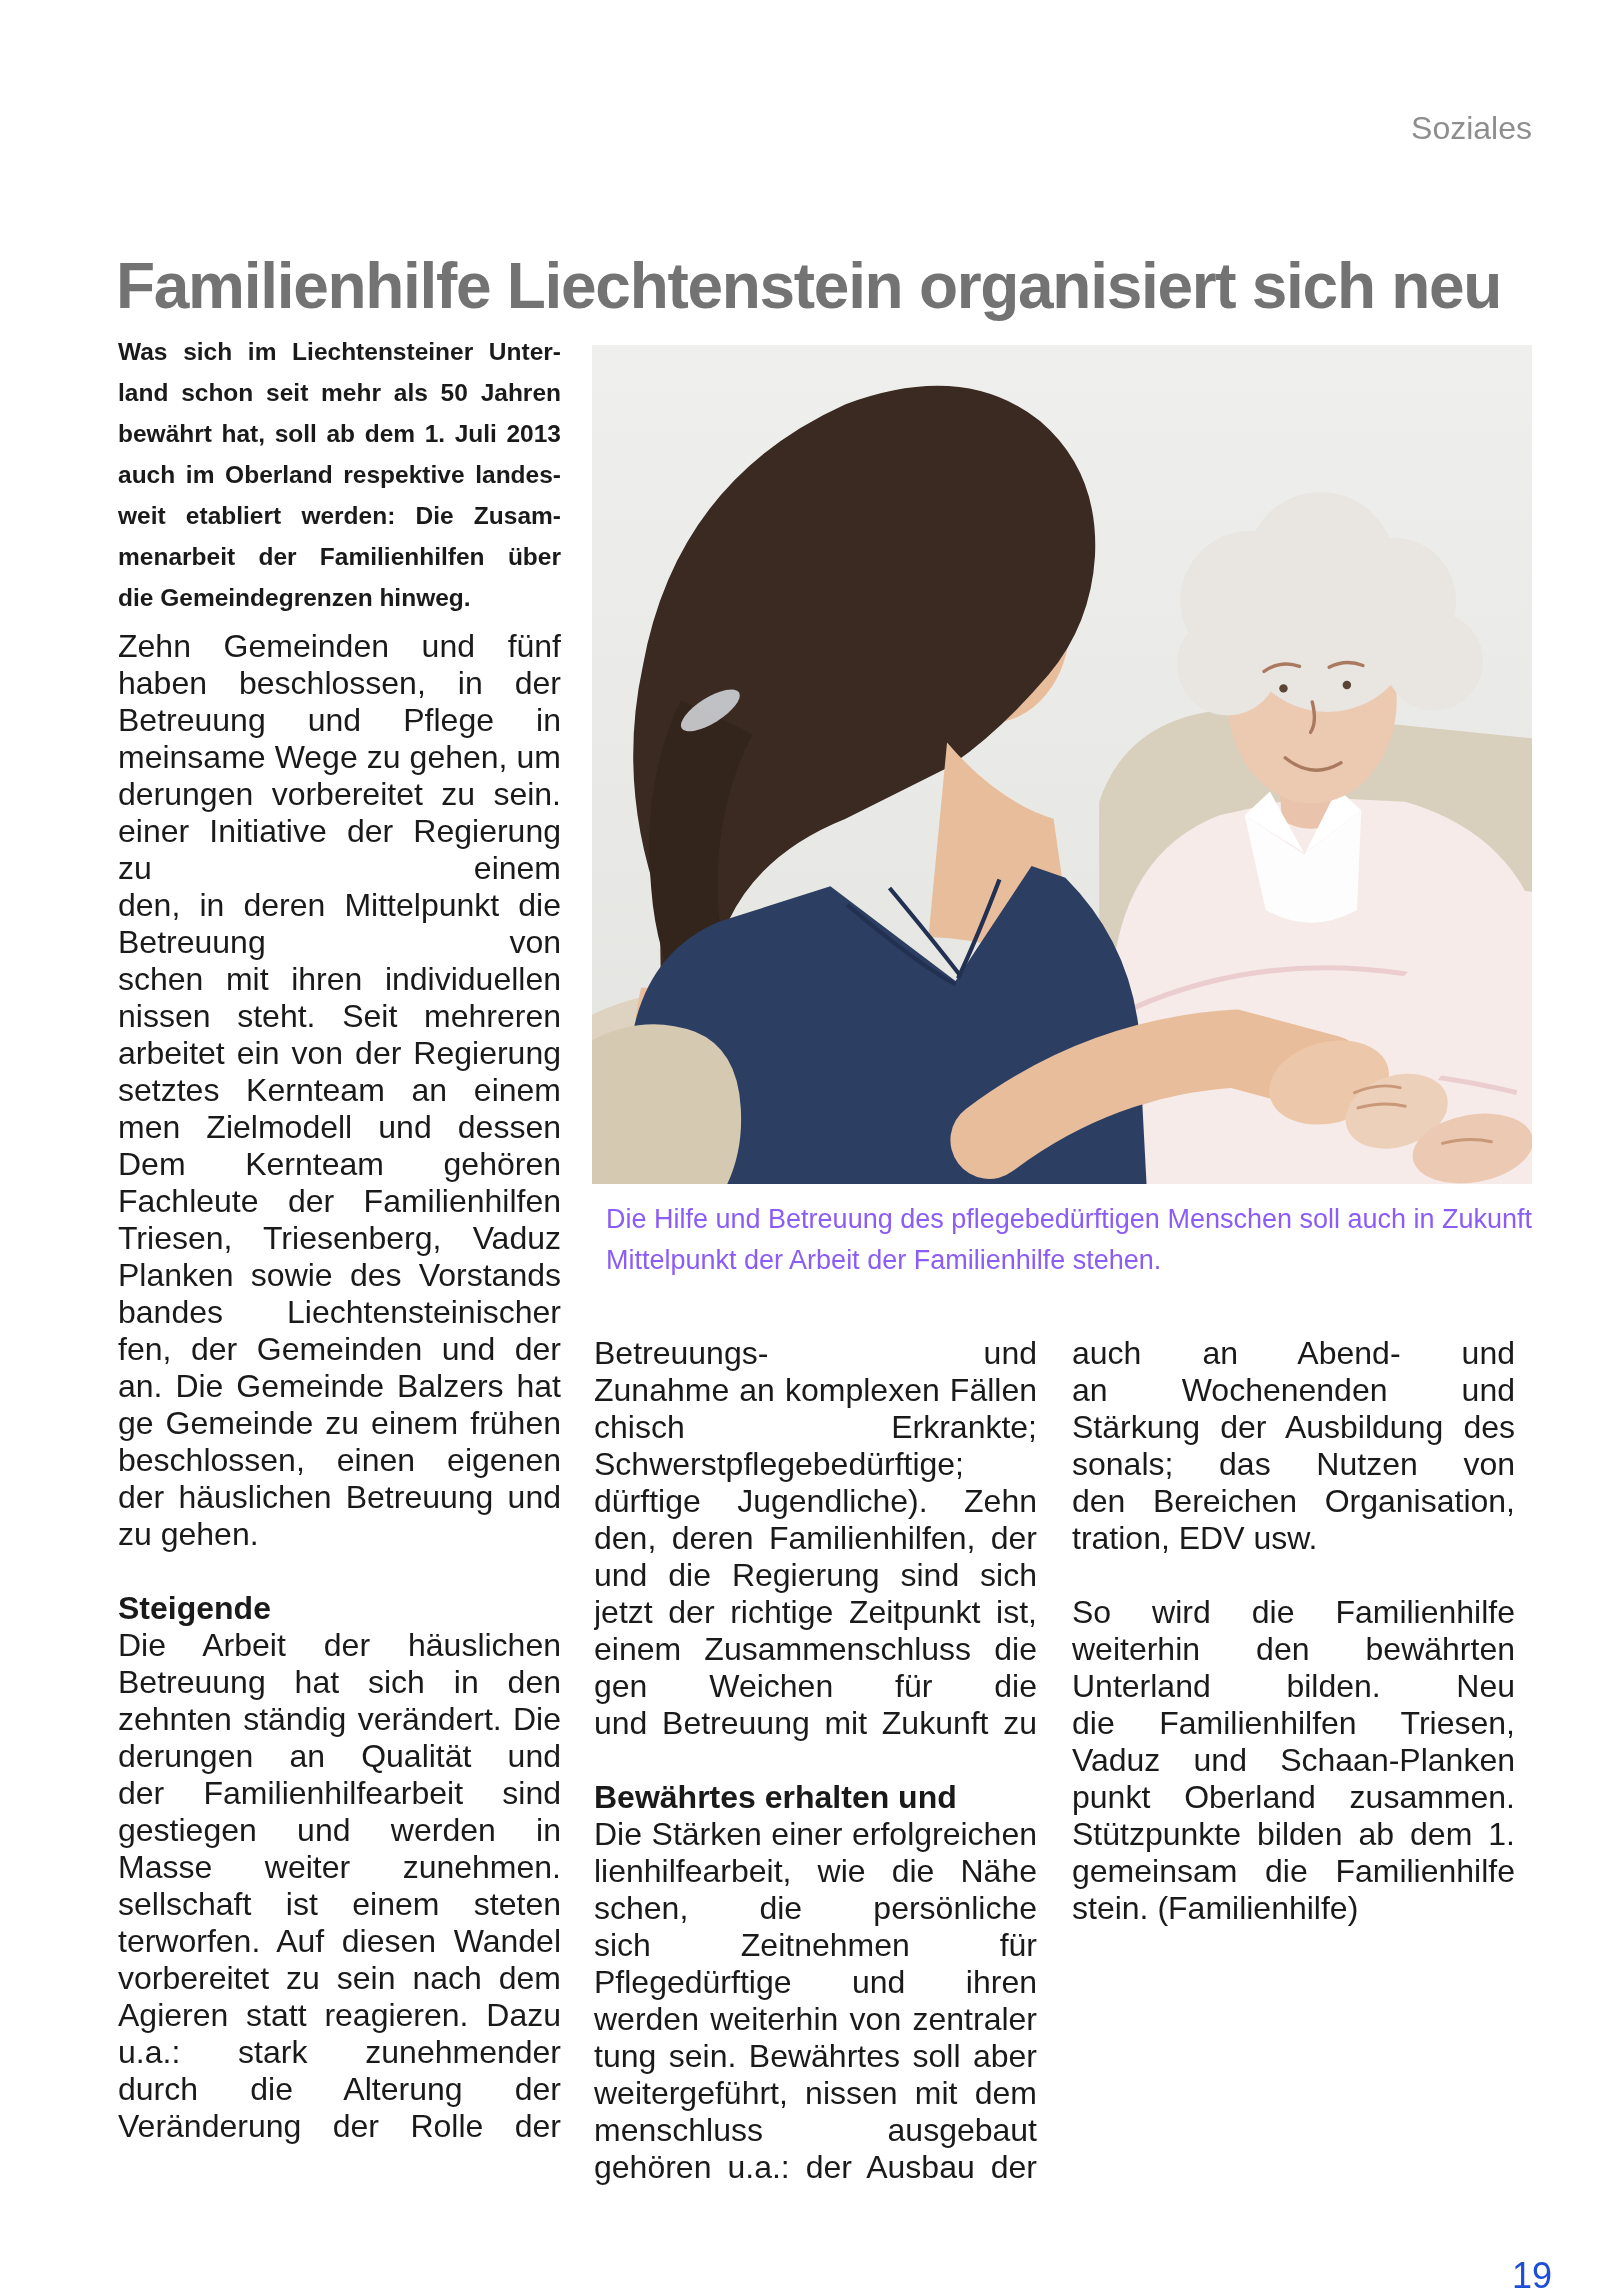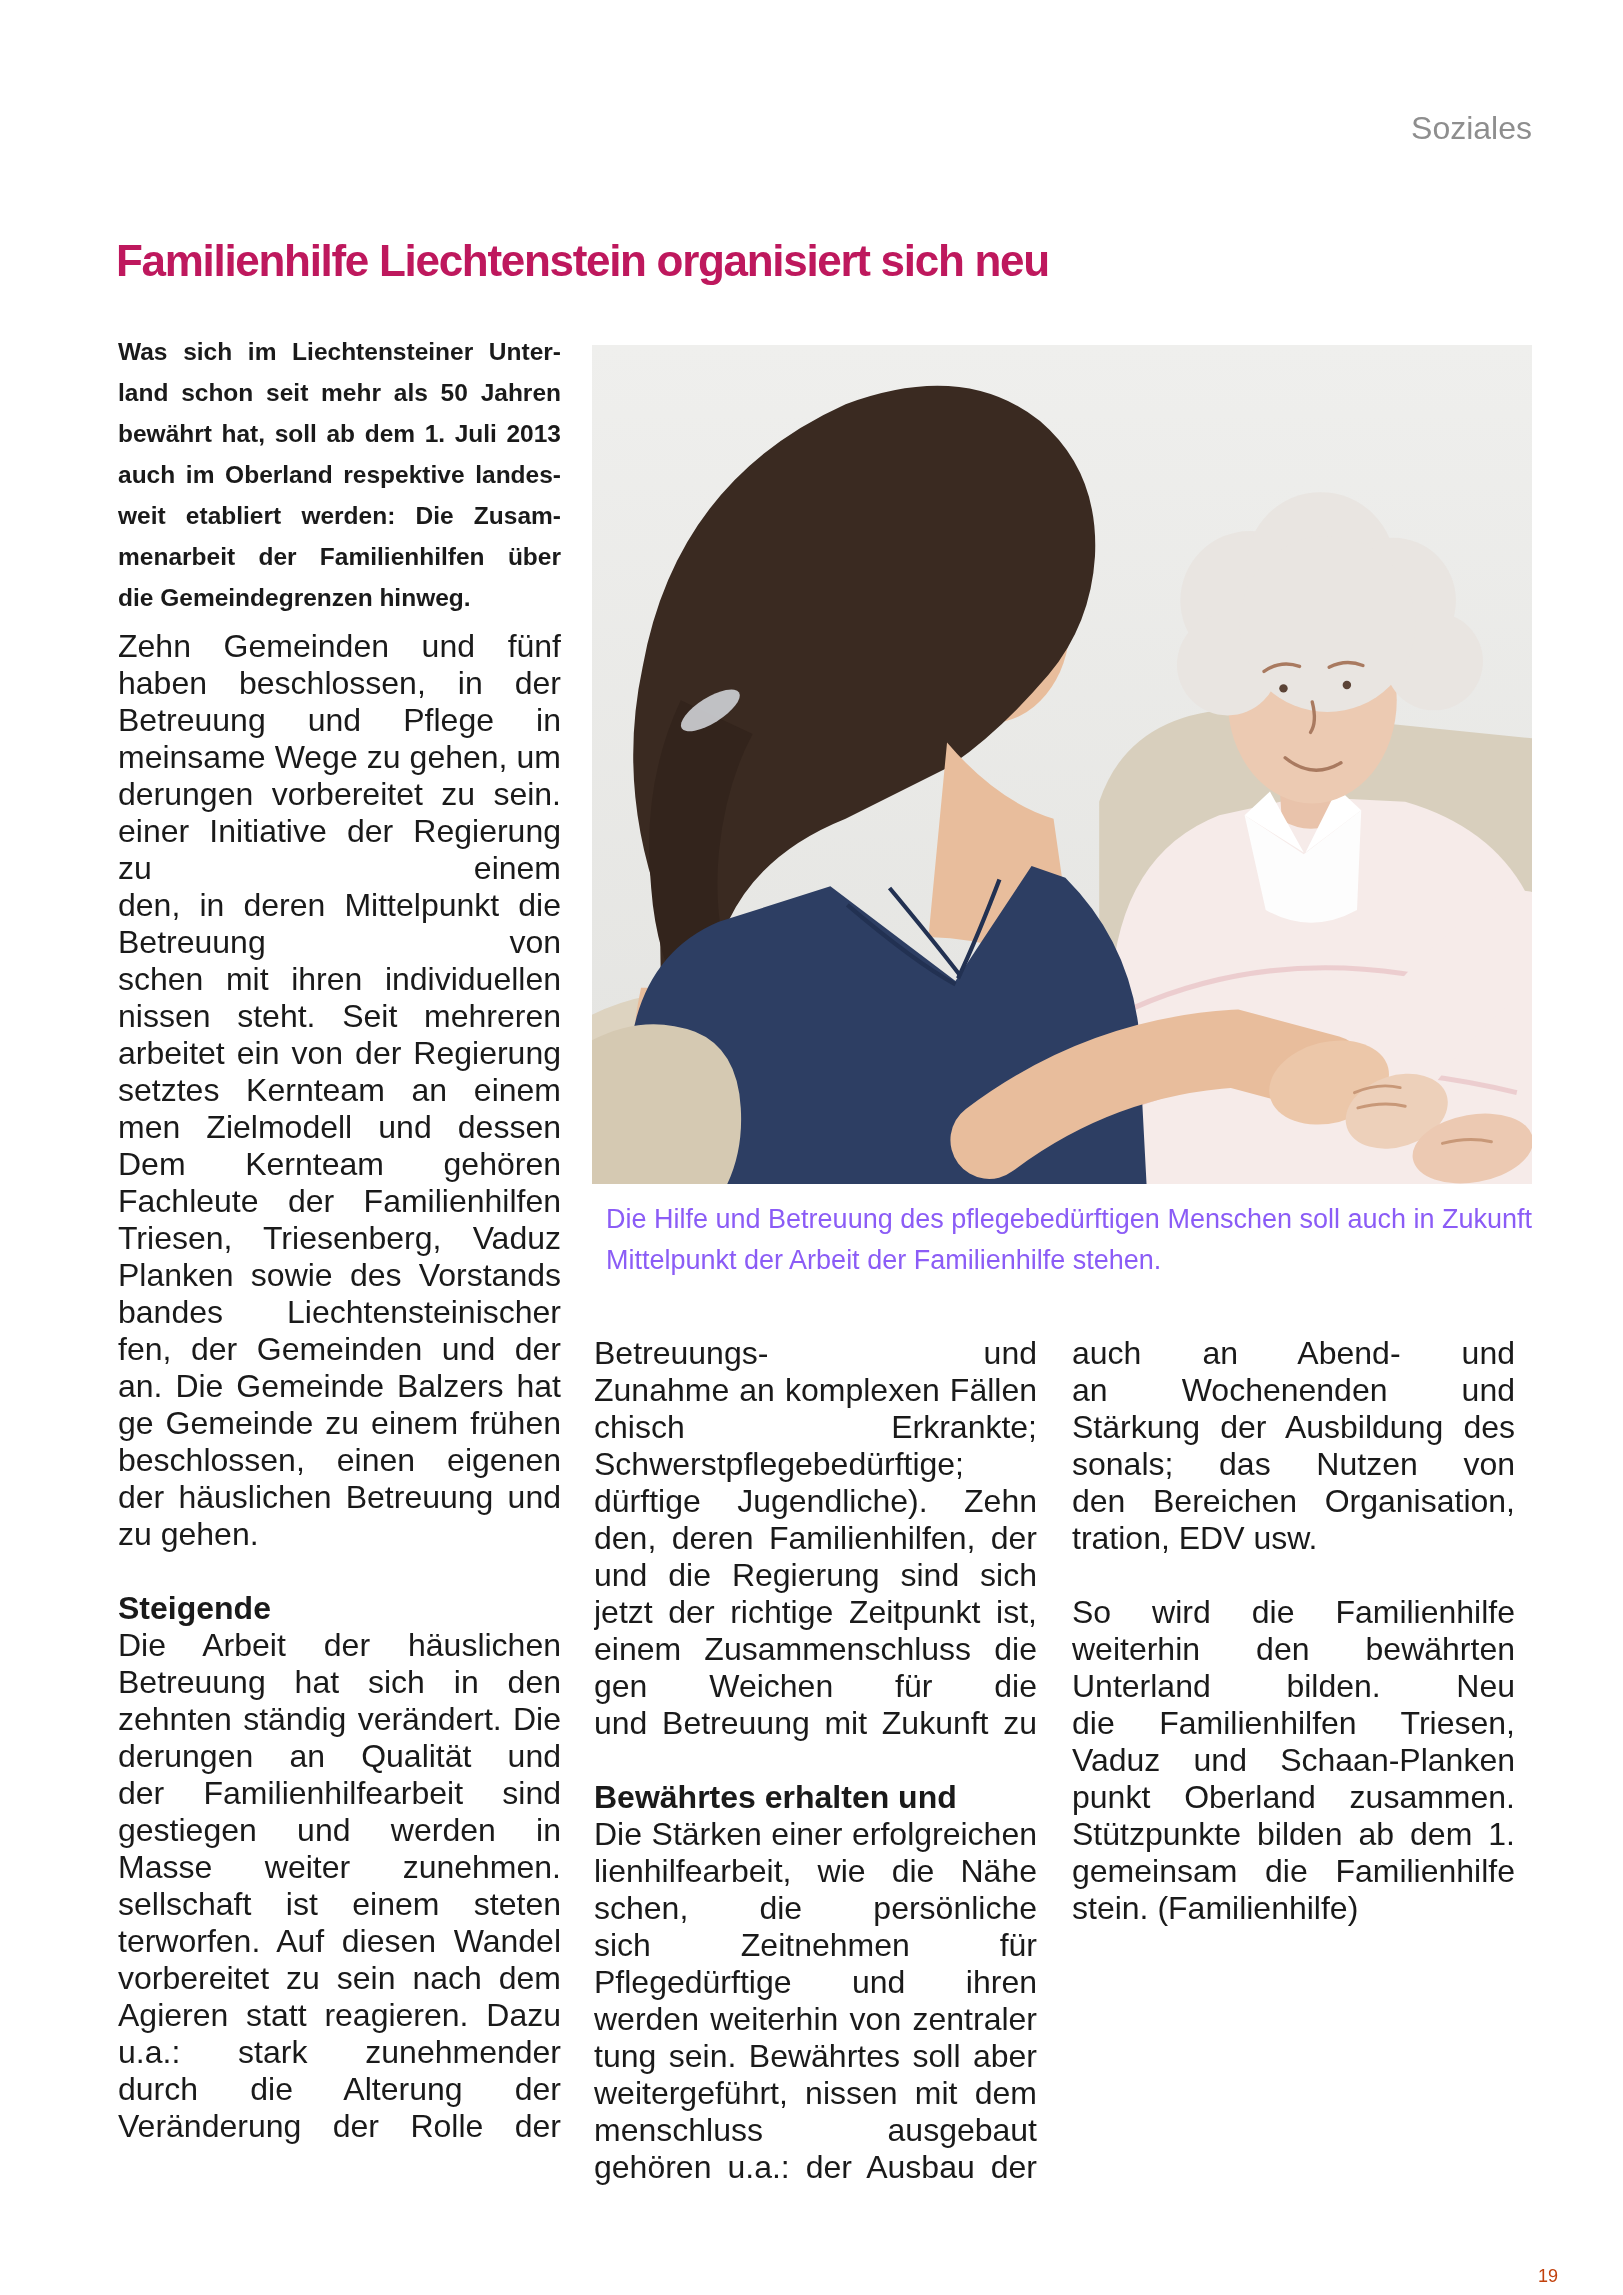--- a/index.html
+++ b/index.html
@@ -1,39 +1,39 @@
 <!DOCTYPE html>
 <html lang="de" style="font-size:13.5px"><head>
 <meta charset="utf-8">
 <style>
   html,body{margin:0;padding:0;background:#ffffff;}
   .page{
     position:relative;width:1623px;height:2295px;background:#ffffff;
     font-family:"Liberation Sans",sans-serif;color:#1a1a1a;overflow:hidden;margin-top:39px;
   }
   .kicker{position:absolute;top:71px;right:91px;font-size:32px;line-height:37px;color:#8e8e8e;}
-  .headline{position:absolute;left:116px;top:156px;font-size:44px;line-height:73px;
-    letter-spacing:-1.3px;white-space:nowrap;color:#be185d;}
+  .headline{position:absolute;left:116px;top:168px;font-size:64px;line-height:73px;
+    letter-spacing:-1.3px;white-space:nowrap;color:#737373;}
   .intro{position:absolute;left:118px;top:292px;width:443px;font-size:24.5px;font-weight:bold;}
   .intro .line{height:41px;line-height:41px;overflow:hidden;}
   .textcol{position:absolute;width:443px;font-size:32px;}
   .textcol .line{height:37px;line-height:37px;overflow:hidden;}
   .line.j{text-align:justify;text-align-last:justify;}
   .para{margin-top:37px;}
   .para.tight{margin-top:0;}
   .subhead{margin-top:37px;height:37px;line-height:37px;font-weight:bold;overflow:hidden;}
   .textcol > .para:first-child,.textcol > .subhead:first-child,.intro .para:first-child{margin-top:0;}
   #col1{left:118px;top:589px;}
   #col2{left:594px;top:1296px;}
   #col3{left:1072px;top:1296px;}
   .photo{position:absolute;left:592px;top:306px;width:940px;height:839px;}
   .photo svg{display:block;width:100%;height:100%;}
   .caption{position:absolute;left:606px;top:1160px;width:940px;font-size:27px;color:#8b5cf6;}
   .caption .line{height:41px;line-height:41px;overflow:hidden;}
-  .pagenum{position:absolute;top:2222px;right:65px;font-size:18px;line-height:30px;color:#c2410c;}
+  .pagenum{position:absolute;top:2222px;right:71px;font-size:36px;line-height:30px;color:#1d4ed8;}
 </style>
 </head>
 <body>
 
 <div class="page">
 
   <div class="kicker">Soziales</div>
 
   <h1 class="headline">Familienhilfe Liechtenstein organisiert sich neu</h1>
 

